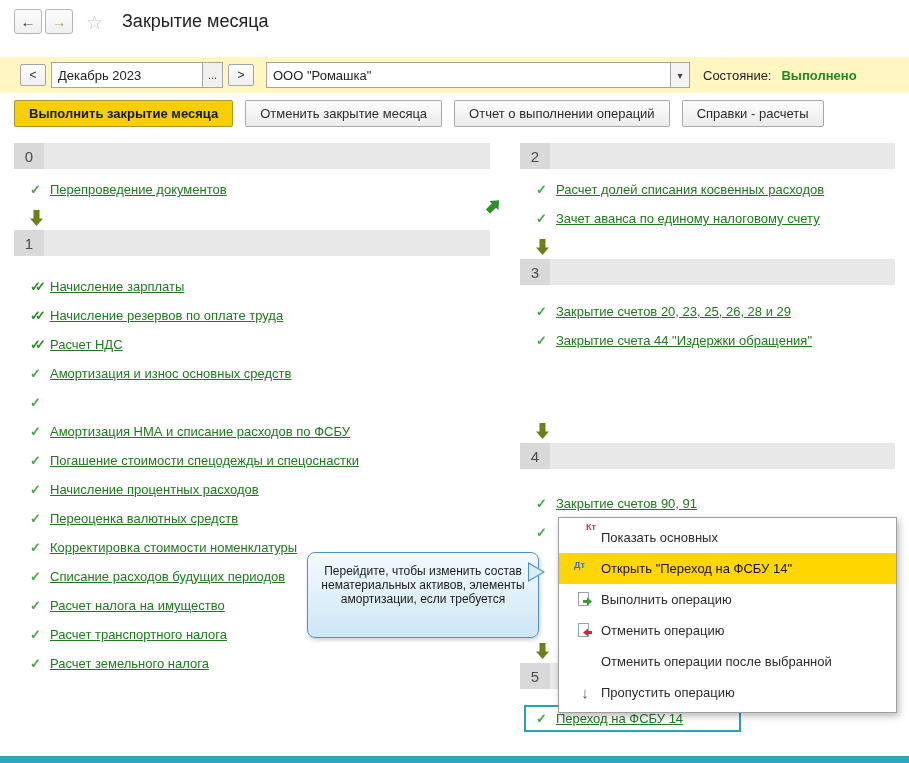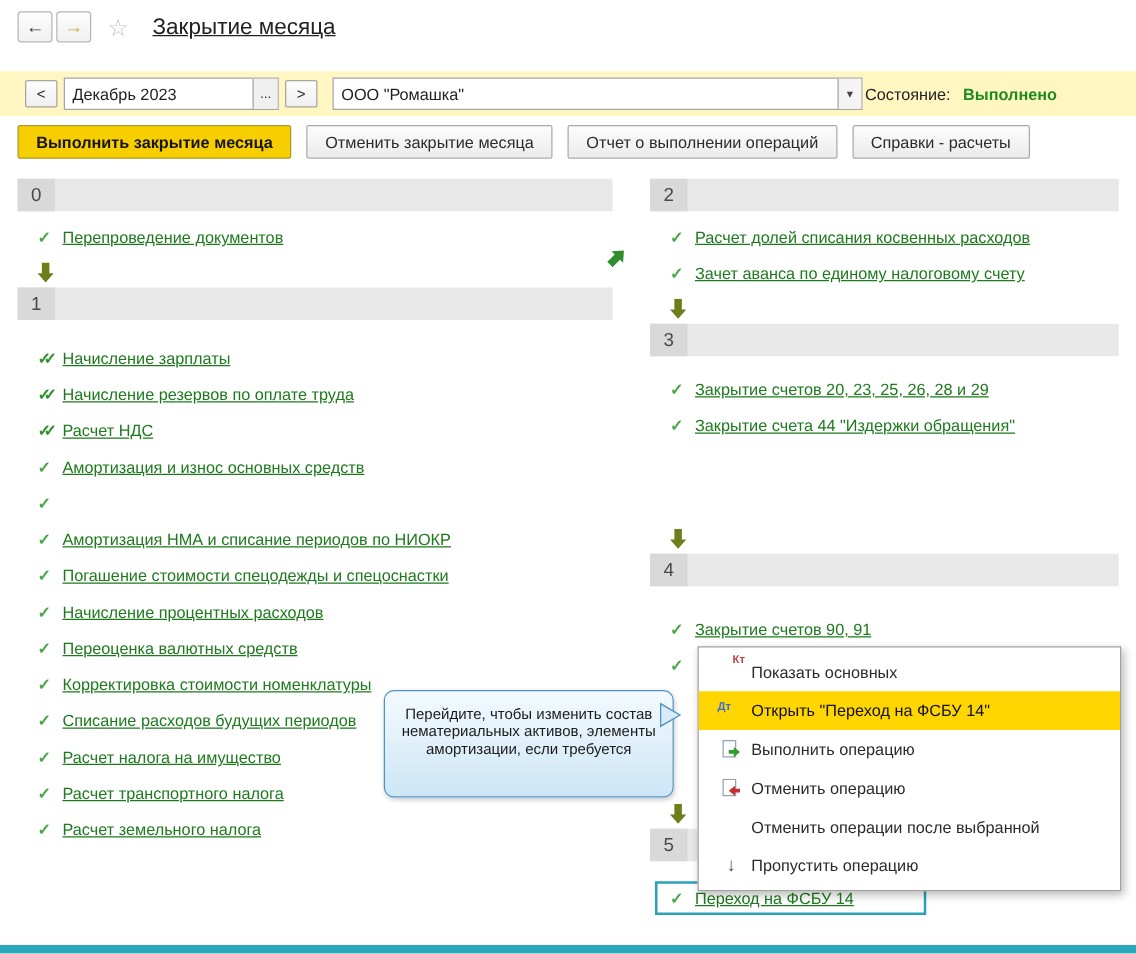--- a/index.html
+++ b/index.html
@@ -8,37 +8,37 @@
   .app { position:relative; width:909px; height:763px; background:#fff; overflow:hidden; }
 
   
   .hdr { position:absolute; top:0; left:0; width:100%; height:50px; background:#fff; }
   .navbtn { position:absolute; top:9px; width:28px; height:25px; border:1px solid #b5b5b5; border-radius:3px;
             background:linear-gradient(#fdfdfd,#f0f0f0); display:flex; align-items:center; justify-content:center;
             font-size:15px; font-weight:bold; cursor:pointer; }
   .navbtn.back { left:14px; color:#3a3a3a; }
   .navbtn.fwd  { left:45px; color:#c7a93f; }
   .star { position:absolute; left:86px; top:11px; font-size:19px; color:#c2c2c2; cursor:pointer; }
-  .title { position:absolute; left:122px; top:11px; font-size:18px; color:#222;text-decoration:underline; }
+  .title { position:absolute; left:122px; top:11px; font-size:18px; color:#222; }
 
   
   .tb { position:absolute; top:57px; left:0; width:100%; height:36px; background:#fff6c2;
         display:flex; align-items:center; padding-left:20px; }
   .sbtn { width:26px; height:22px; border:1px solid #a5a5a5; background:linear-gradient(#fdfdfd,#efefef);
           display:flex; align-items:center; justify-content:center; font-size:12px; color:#2b2b2b;
           border-radius:2px; cursor:pointer; }
   .field { height:26px; background:#fff; border:1px solid #a5a5a5; display:flex; align-items:stretch; }
   .period { width:172px; margin:0 5px; }
   .field-text { flex:1; display:flex; align-items:center; padding-left:6px; font-size:13px; color:#222; }
   .dots { width:20px; border-left:1px solid #a5a5a5; background:#f0f0f0; display:flex; align-items:center;
           justify-content:center; font-size:11px; color:#333; cursor:pointer; }
   .org { width:424px; margin-left:12px; }
   .combo-arrow { width:19px; border-left:1px solid #a5a5a5; background:#f4f4f4; display:flex; align-items:center;
                  justify-content:center; font-size:10px; color:#444; cursor:pointer; }
-  .status-label { margin-left:2px; font-size:13px; color:#222; }
+  .status-label { margin-left:13px; font-size:13px; color:#222; }
   .status-value { margin-left:10px; font-size:13px; font-weight:bold; color:#1f8a1f; }
 
   
   .actions { position:absolute; top:100px; left:14px; display:flex; gap:12px; }
   .btn { height:27px; padding:0 14px; border:1px solid #a9a9a9; border-radius:2px;
          background:linear-gradient(#fdfdfd,#ebebeb); font-size:13px; color:#2b2b2b;
          display:flex; align-items:center; cursor:pointer; font-family:inherit; }
   .btn.primary { background:#f7cf00; border-color:#a89a2a; font-weight:bold; color:#151515; }
 
   
@@ -160,21 +160,21 @@
         </div>
       <div class="row">
           <span class="check">✓</span>
           <a class="link">Амортизация и износ основных средств</a>
         </div>
       <div class="row">
           <span class="check">✓</span>
         </div>
       <div class="row">
           <span class="check">✓</span>
-          <a class="link">Амортизация НМА и списание периодов по НИОКР</a>
+          <a class="link">Амортизация НМА и списание расходов по ФСБУ</a>
         </div>
       <div class="row">
           <span class="check">✓</span>
           <a class="link">Погашение стоимости спецодежды и спецоснастки</a>
         </div>
       <div class="row">
           <span class="check">✓</span>
           <a class="link">Начисление процентных расходов</a>
         </div>
       <div class="row">

